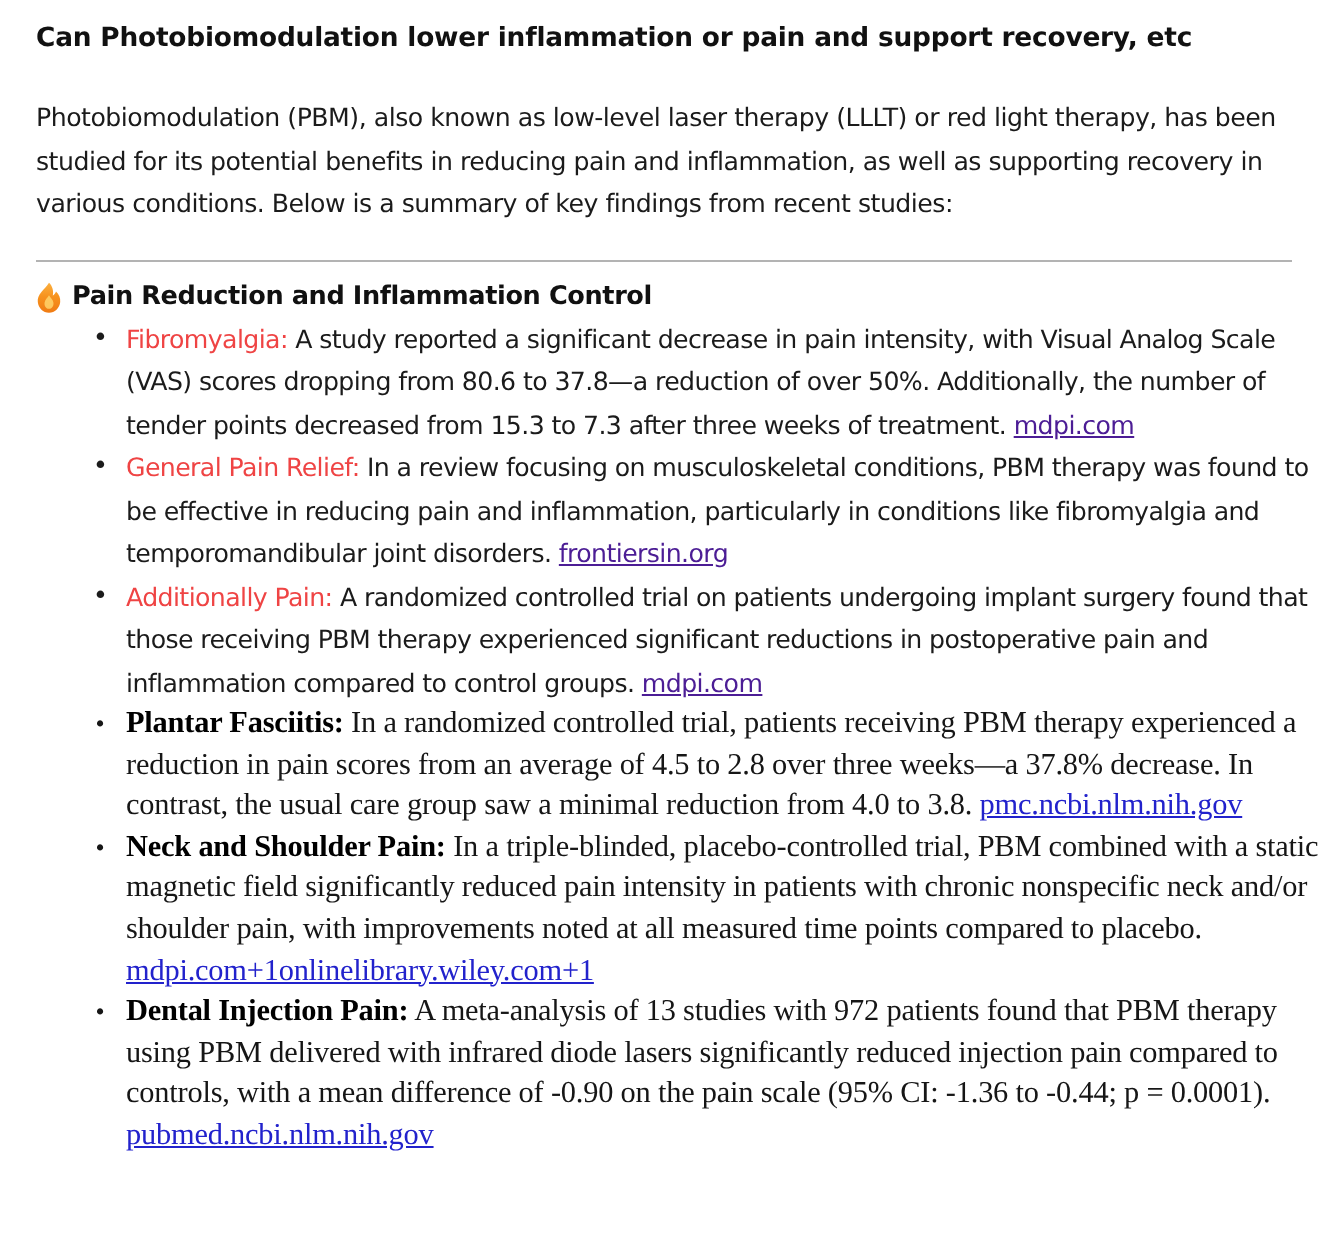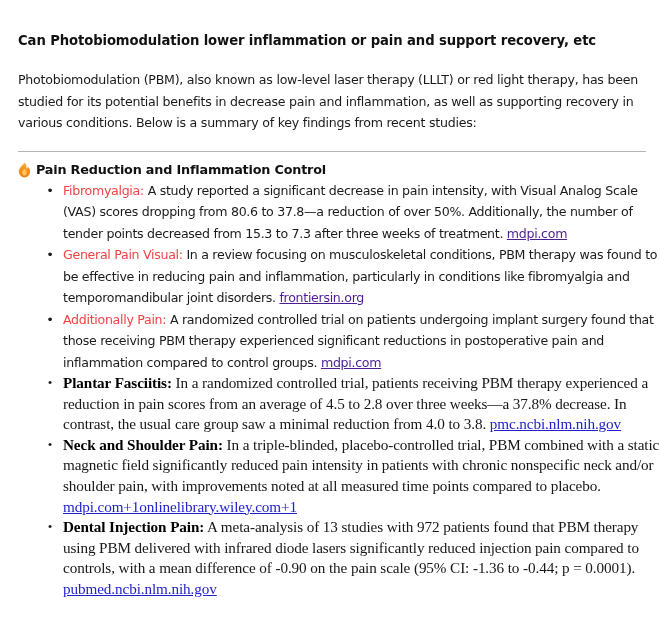--- a/index.html
+++ b/index.html
@@ -13,21 +13,21 @@
     overflow: hidden;
     font-family: "Liberation Sans", sans-serif;
     color: #1a1a1a;
     -webkit-font-smoothing: antialiased;
   }
   .page {
     position: relative;
     width: 660px;
     height: 621px;
     box-sizing: border-box;
-    padding: 32px 15px 0 18px;
+    padding: 11px 15px 0 18px;
   }
   .doc-title {
     font-family: "DejaVu Sans", sans-serif;
     font-size: 13.2px;
     font-weight: bold;
     color: #111111;
     letter-spacing: -0.1px;
     line-height: 17px;
     margin: 0 0 6px 0;
   }
@@ -129,21 +129,21 @@
     color: #2222cc;
   }
 </style>
 </head>
 <body>
 
 <div class="page">
 
   <h1 class="doc-title">Can Photobiomodulation lower inflammation or pain and support recovery, etc</h1>
 
-  <p class="intro">Photobiomodulation (PBM), also known as low-level laser therapy (LLLT) or red light therapy, has been studied for its potential benefits in decrease pain and inflammation, as well as supporting recovery in various conditions. Below is a summary of key findings from recent studies:</p>
+  <p class="intro">Photobiomodulation (PBM), also known as low-level laser therapy (LLLT) or red light therapy, has been studied for its potential benefits in reducing pain and inflammation, as well as supporting recovery in various conditions. Below is a summary of key findings from recent studies:</p>
 
   <hr class="divider">
 
   <div class="section-head">
     <span class="flame-icon">
       <svg width="13" height="16" viewBox="0 0 13 16" xmlns="http://www.w3.org/2000/svg">
         <defs>
           <linearGradient id="flameGrad" x1="0" y1="1" x2="0" y2="0">
             <stop offset="0%" stop-color="#F07B13"></stop>
             <stop offset="55%" stop-color="#F7931E"></stop>
@@ -157,21 +157,21 @@
     <span class="section-title">Pain Reduction and Inflammation Control</span>
   </div>
 
   <ul class="findings">
 
     <li class="sans">
       <span class="bullet-dot">•</span><span class="term">Fibromyalgia:</span><span> A study reported a significant decrease in pain intensity, with Visual Analog Scale (VAS) scores dropping from 80.6 to 37.8—a reduction of over 50%. Additionally, the number of tender points decreased from 15.3 to 7.3 after three weeks of treatment. </span><span class="ref-link">mdpi.com</span>
     </li>
 
     <li class="sans">
-      <span class="bullet-dot">•</span><span class="term">General Pain Visual:</span><span> In a review focusing on musculoskeletal conditions, PBM therapy was found to be effective in reducing pain and inflammation, particularly in conditions like fibromyalgia and temporomandibular joint disorders. </span><span class="ref-link">frontiersin.org</span>
+      <span class="bullet-dot">•</span><span class="term">General Pain Relief:</span><span> In a review focusing on musculoskeletal conditions, PBM therapy was found to be effective in reducing pain and inflammation, particularly in conditions like fibromyalgia and temporomandibular joint disorders. </span><span class="ref-link">frontiersin.org</span>
     </li>
 
     <li class="sans">
       <span class="bullet-dot">•</span><span class="term">Additionally Pain:</span><span> A randomized controlled trial on patients undergoing implant surgery found that those receiving PBM therapy experienced significant reductions in postoperative pain and inflammation compared to control groups. </span><span class="ref-link">mdpi.com</span>
     </li>
 
     <li class="serif">
       <span class="bullet-dot">•</span><span class="term">Plantar Fasciitis:</span><span> In a randomized controlled trial, patients receiving PBM therapy experienced a reduction in pain scores from an average of 4.5 to 2.8 over three weeks—a 37.8% decrease. In contrast, the usual care group saw a minimal reduction from 4.0 to 3.8. </span><span class="ref-link">pmc.ncbi.nlm.nih.gov</span>
     </li>
 

